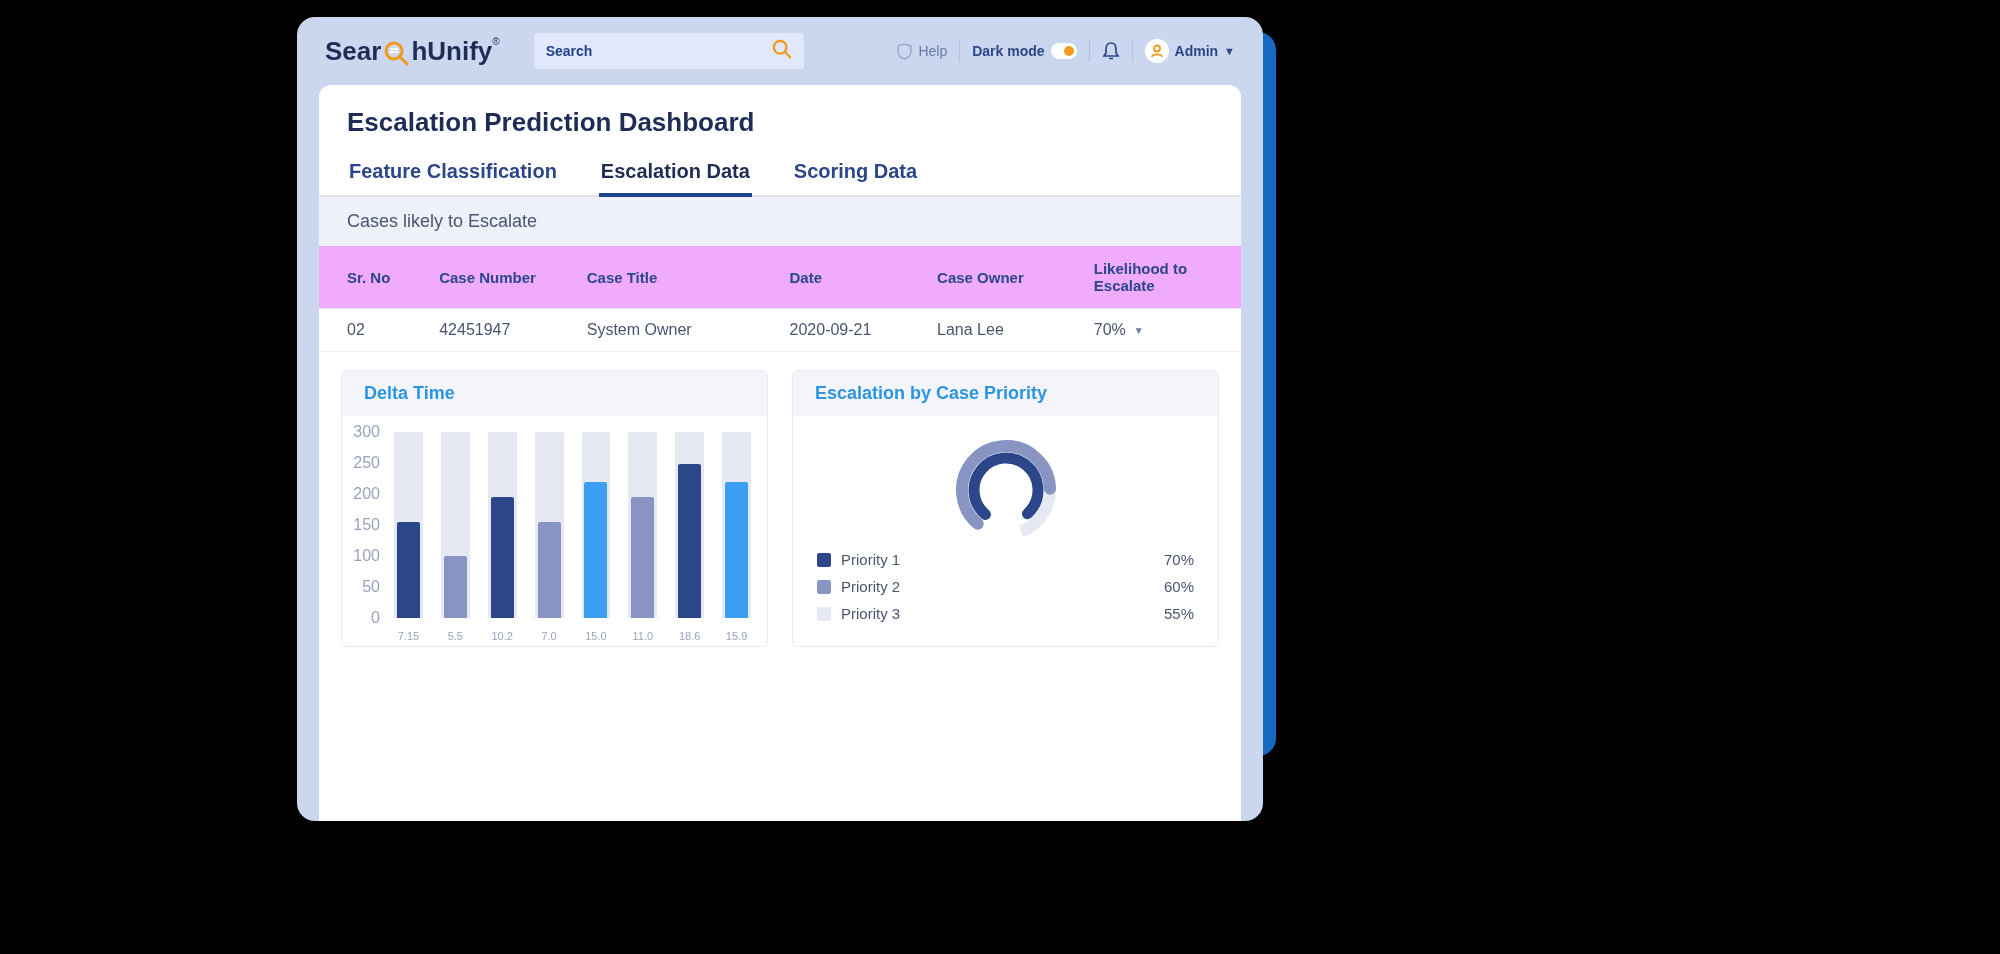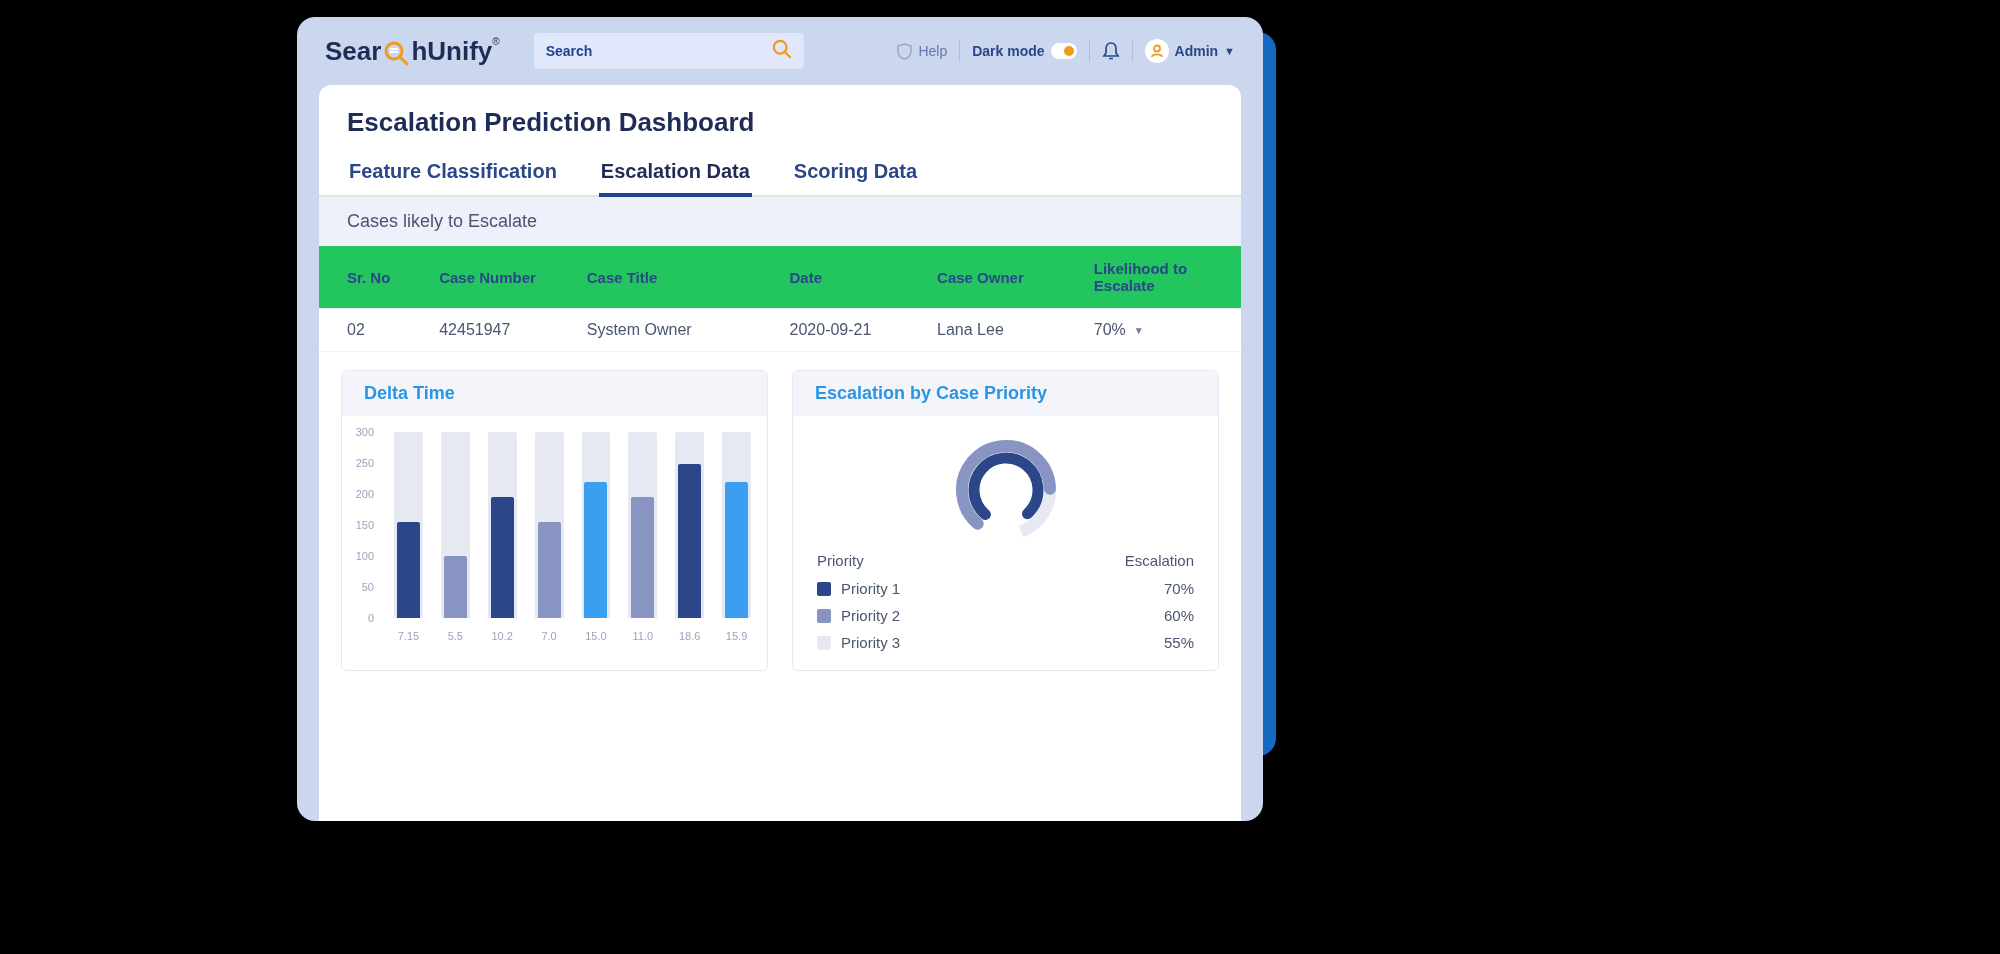--- a/index.html
+++ b/index.html
@@ -43,35 +43,35 @@
   .tabs { display: flex; gap: 40px; padding: 0 28px; border-bottom: 2px solid #e1e3e9; }
   .tab { font-size: 20px; font-weight: 600; color: #2b4789; padding: 10px 2px 12px; position: relative; cursor:pointer;}
   .tab.active { color: #1f2d56; font-weight: 700; }
   .tab.active::after { content:""; position:absolute; left:0; right:0; bottom:-2px; height:4px; background:#1f4190; }
 
   
   .section-bar { background: #eef1fa; color: #4a5570; font-size: 18px; padding: 14px 28px; }
 
   
   table.cases { width: 100%; border-collapse: collapse; }
-  table.cases th { text-align: left; font-size: 15px; font-weight: 700; color: #2b4789; padding: 14px 0 14px 28px; background:#22c55e; border-bottom: 1px solid #e6e9f2; }
+  table.cases th { text-align: left; font-size: 15px; font-weight: 700; color: #2b4789; padding: 14px 0 14px 28px; background:#f0abfc; border-bottom: 1px solid #e6e9f2; }
   table.cases th:first-child { padding-left: 28px; }
   table.cases td { font-size: 16px; color: #4a5570; padding: 12px 0 12px 28px; border-bottom: 1px solid #eef1fa; }
   table.cases td .like { display:inline-flex; align-items:center; gap:8px; }
   table.cases td .like .caret { font-size:10px; color:#6e7ca1; }
 
   
   .widgets { display:flex; gap: 24px; padding: 18px 22px 0; }
   .widget { flex:1; border:1px solid #e6e9f2; border-radius:6px; background:#fff; overflow:hidden; }
   .widget .w-head { background:#f3f5fb; padding: 12px 22px; font-size:18px; font-weight:700; color:#2b95e2; }
 
   
   .barchart { position:relative; height: 230px; padding: 16px 14px 4px 50px; }
   .y-axis { position:absolute; left:0; top:16px; bottom:28px; width:44px; }
-  .y-axis .tick { position:absolute; right:12px; font-size:11px; color:#9aa3bd; transform:translateY(50%); }
+  .y-axis .tick { position:absolute; right:6px; font-size:16px; color:#9aa3bd; transform:translateY(50%); }
   .plot { position:absolute; left:50px; right:14px; top:16px; bottom:28px; display:flex; align-items:flex-end; gap:14px; }
   .plot .col { flex:1; display:flex; align-items:flex-end; height:100%; position:relative; gap:4px; }
   .plot .col .bg { position:absolute; left:2px; right:2px; height:100%; background:#e6e9f2; border-top-left-radius:2px; border-top-right-radius:2px; }
   .plot .col .bar { position:relative; z-index:1; width:70%; border-radius:2px 2px 0 0; margin-left:15%; }
   .x-axis { position:absolute; left:50px; right:14px; bottom:4px; display:flex; gap:14px; }
   .x-axis .xlab { flex:1; text-align:center; font-size:11px; color:#9aa3bd; }
 
   
   .prio-body { padding: 10px 24px 14px; }
   .gauge-wrap { display:flex; justify-content:center; padding: 4px 0 6px; }
@@ -255,24 +255,20 @@
             <div class="gauge-wrap">
               <svg width="130" height="110" viewBox="0 0 130 110">
 
                 <circle cx="65" cy="60" r="44" fill="none" stroke="#e6e9f2" stroke-width="12" stroke-dasharray="230 400" stroke-dashoffset="0" transform="rotate(130 65 60)"></circle>
 
                 <circle cx="65" cy="60" r="44" fill="none" stroke="#8894c2" stroke-width="12" stroke-dasharray="175 400" transform="rotate(130 65 60)" stroke-linecap="round"></circle>
 
                 <circle cx="65" cy="60" r="32" fill="none" stroke="#2b4789" stroke-width="11" stroke-dasharray="155 400" transform="rotate(130 65 60)" stroke-linecap="round"></circle>
               </svg>
             </div>
-            <div class="prio-head">
-              <span class="c1">Priority</span>
-              <span>Escalation</span>
-            </div>
             <div id="prio-rows">
                 <div class="prio-row">
                   <span class="sq" style="background:#2b4789"></span>
                   <span class="c1">Priority 1</span>
                   <span>70%</span>
                 </div>
                 <div class="prio-row">
                   <span class="sq" style="background:#8894c2"></span>
                   <span class="c1">Priority 2</span>
                   <span>60%</span>

